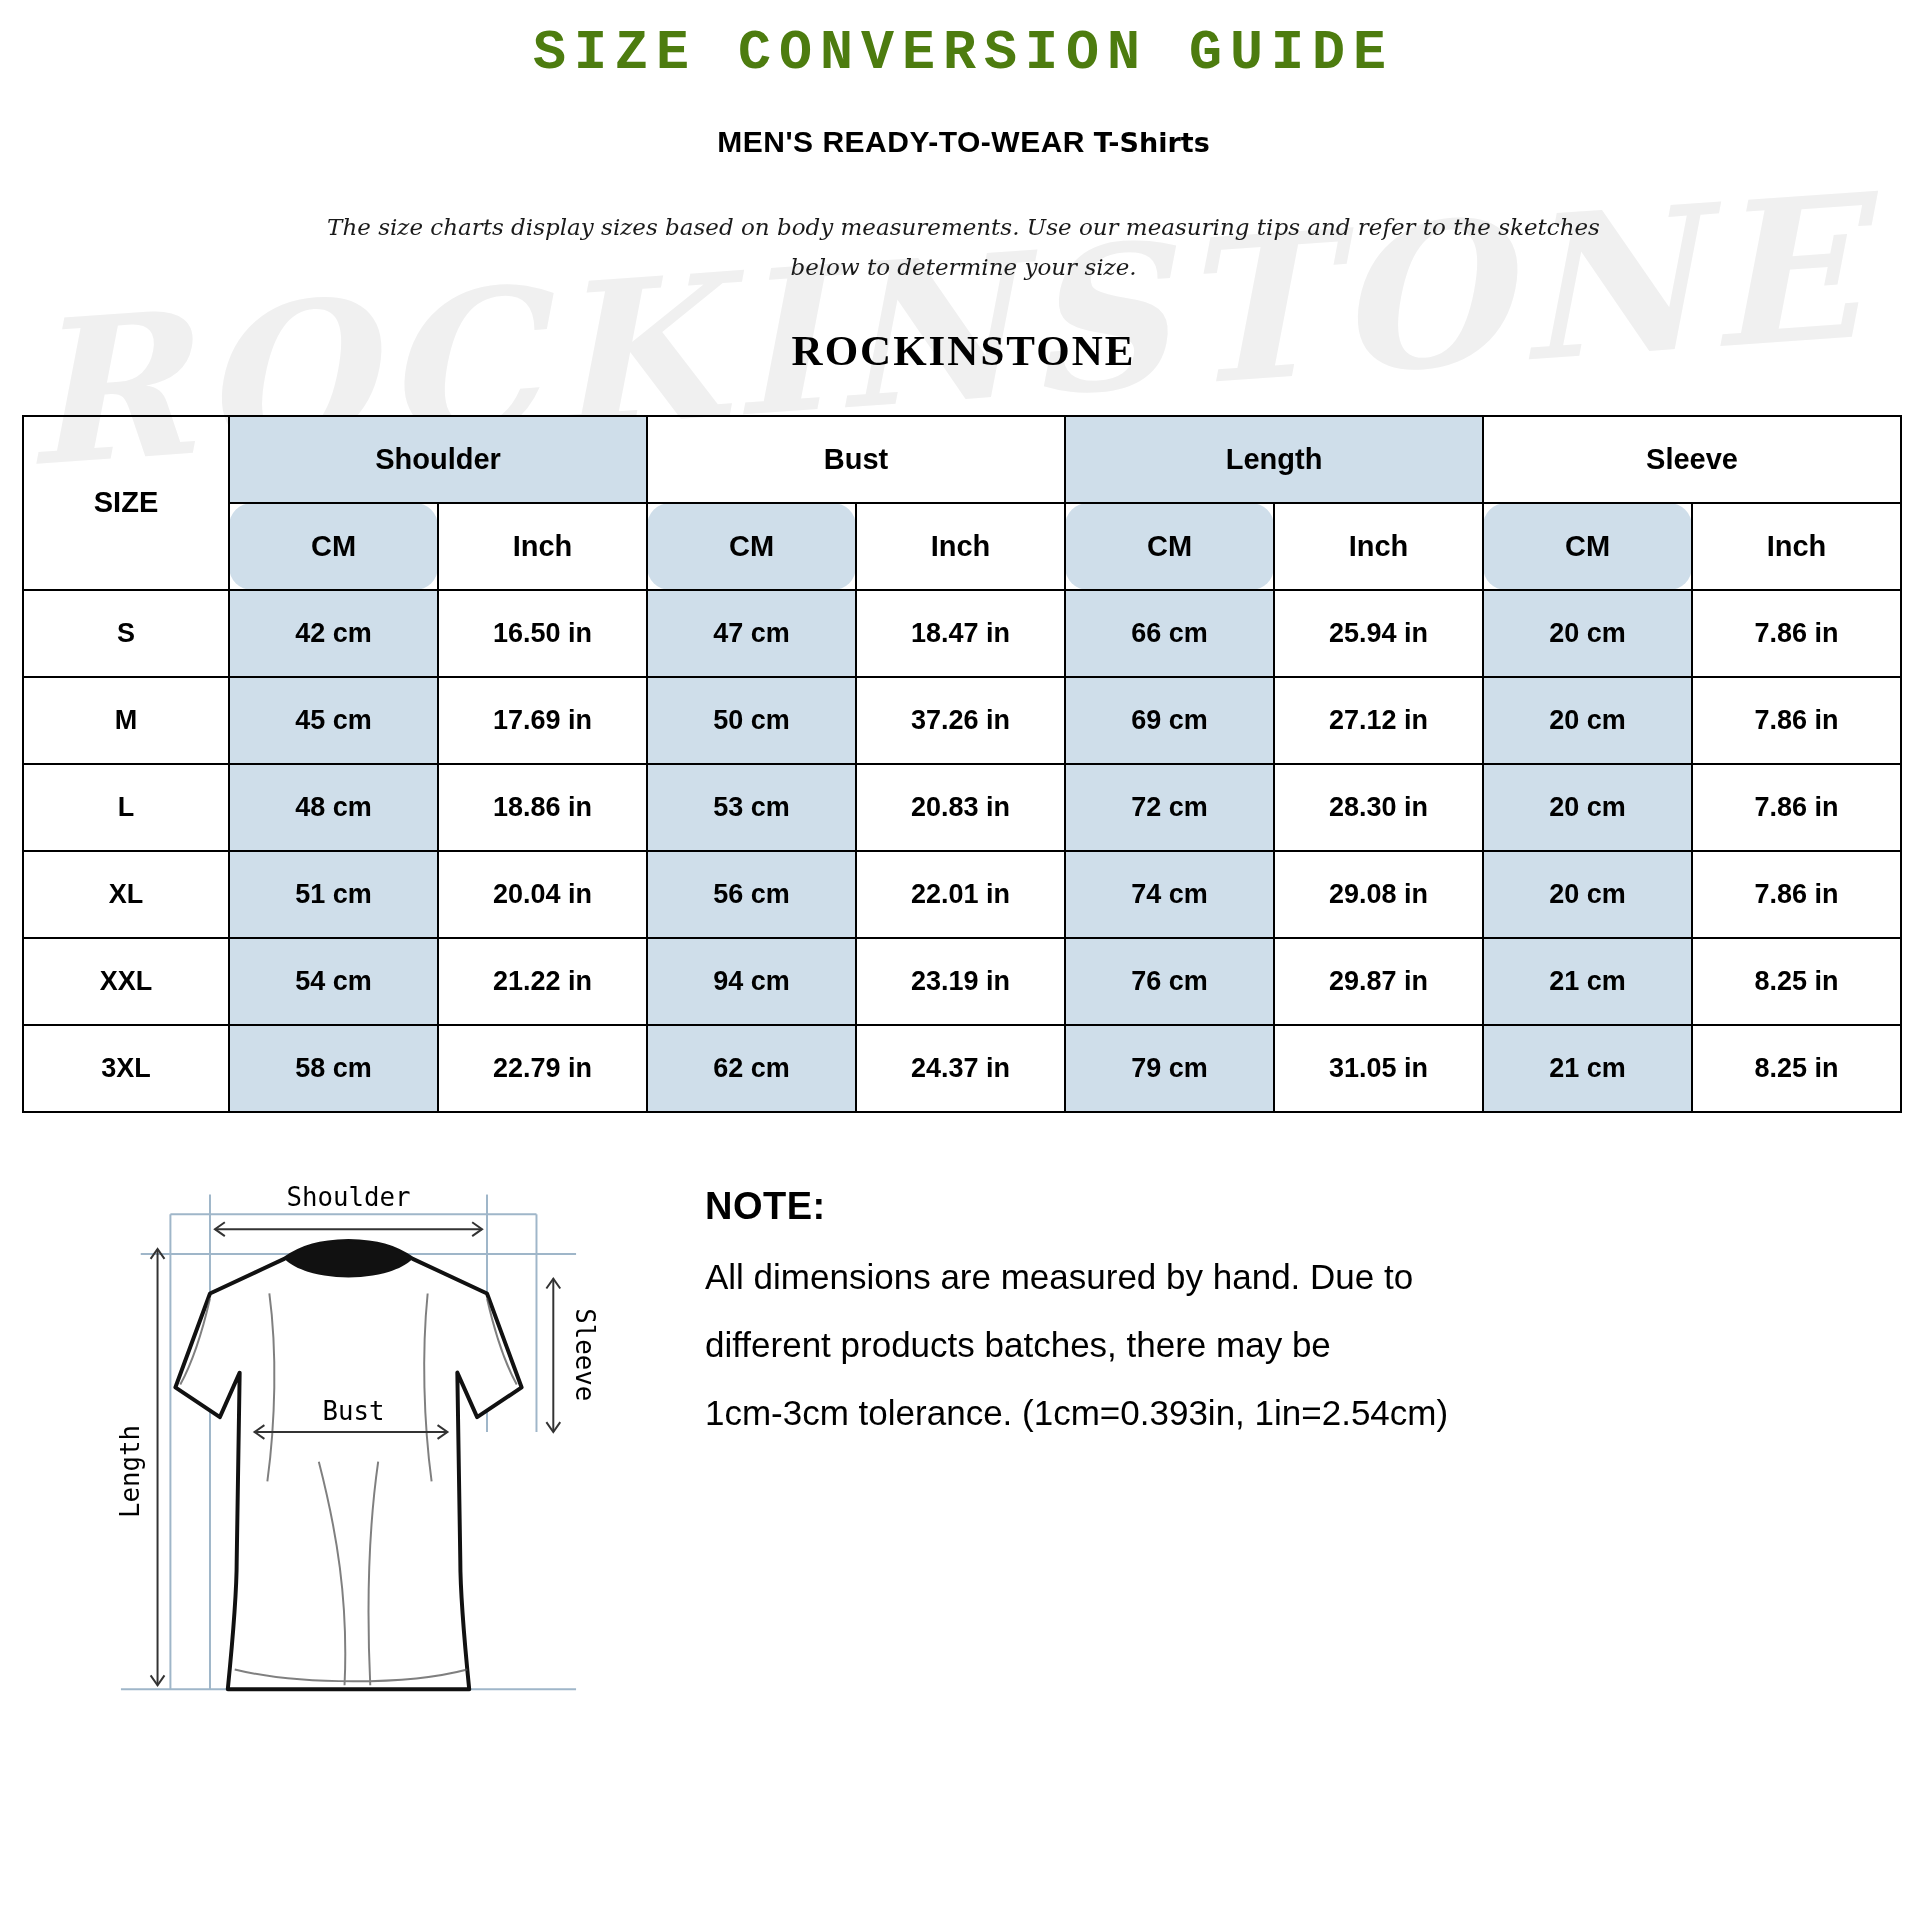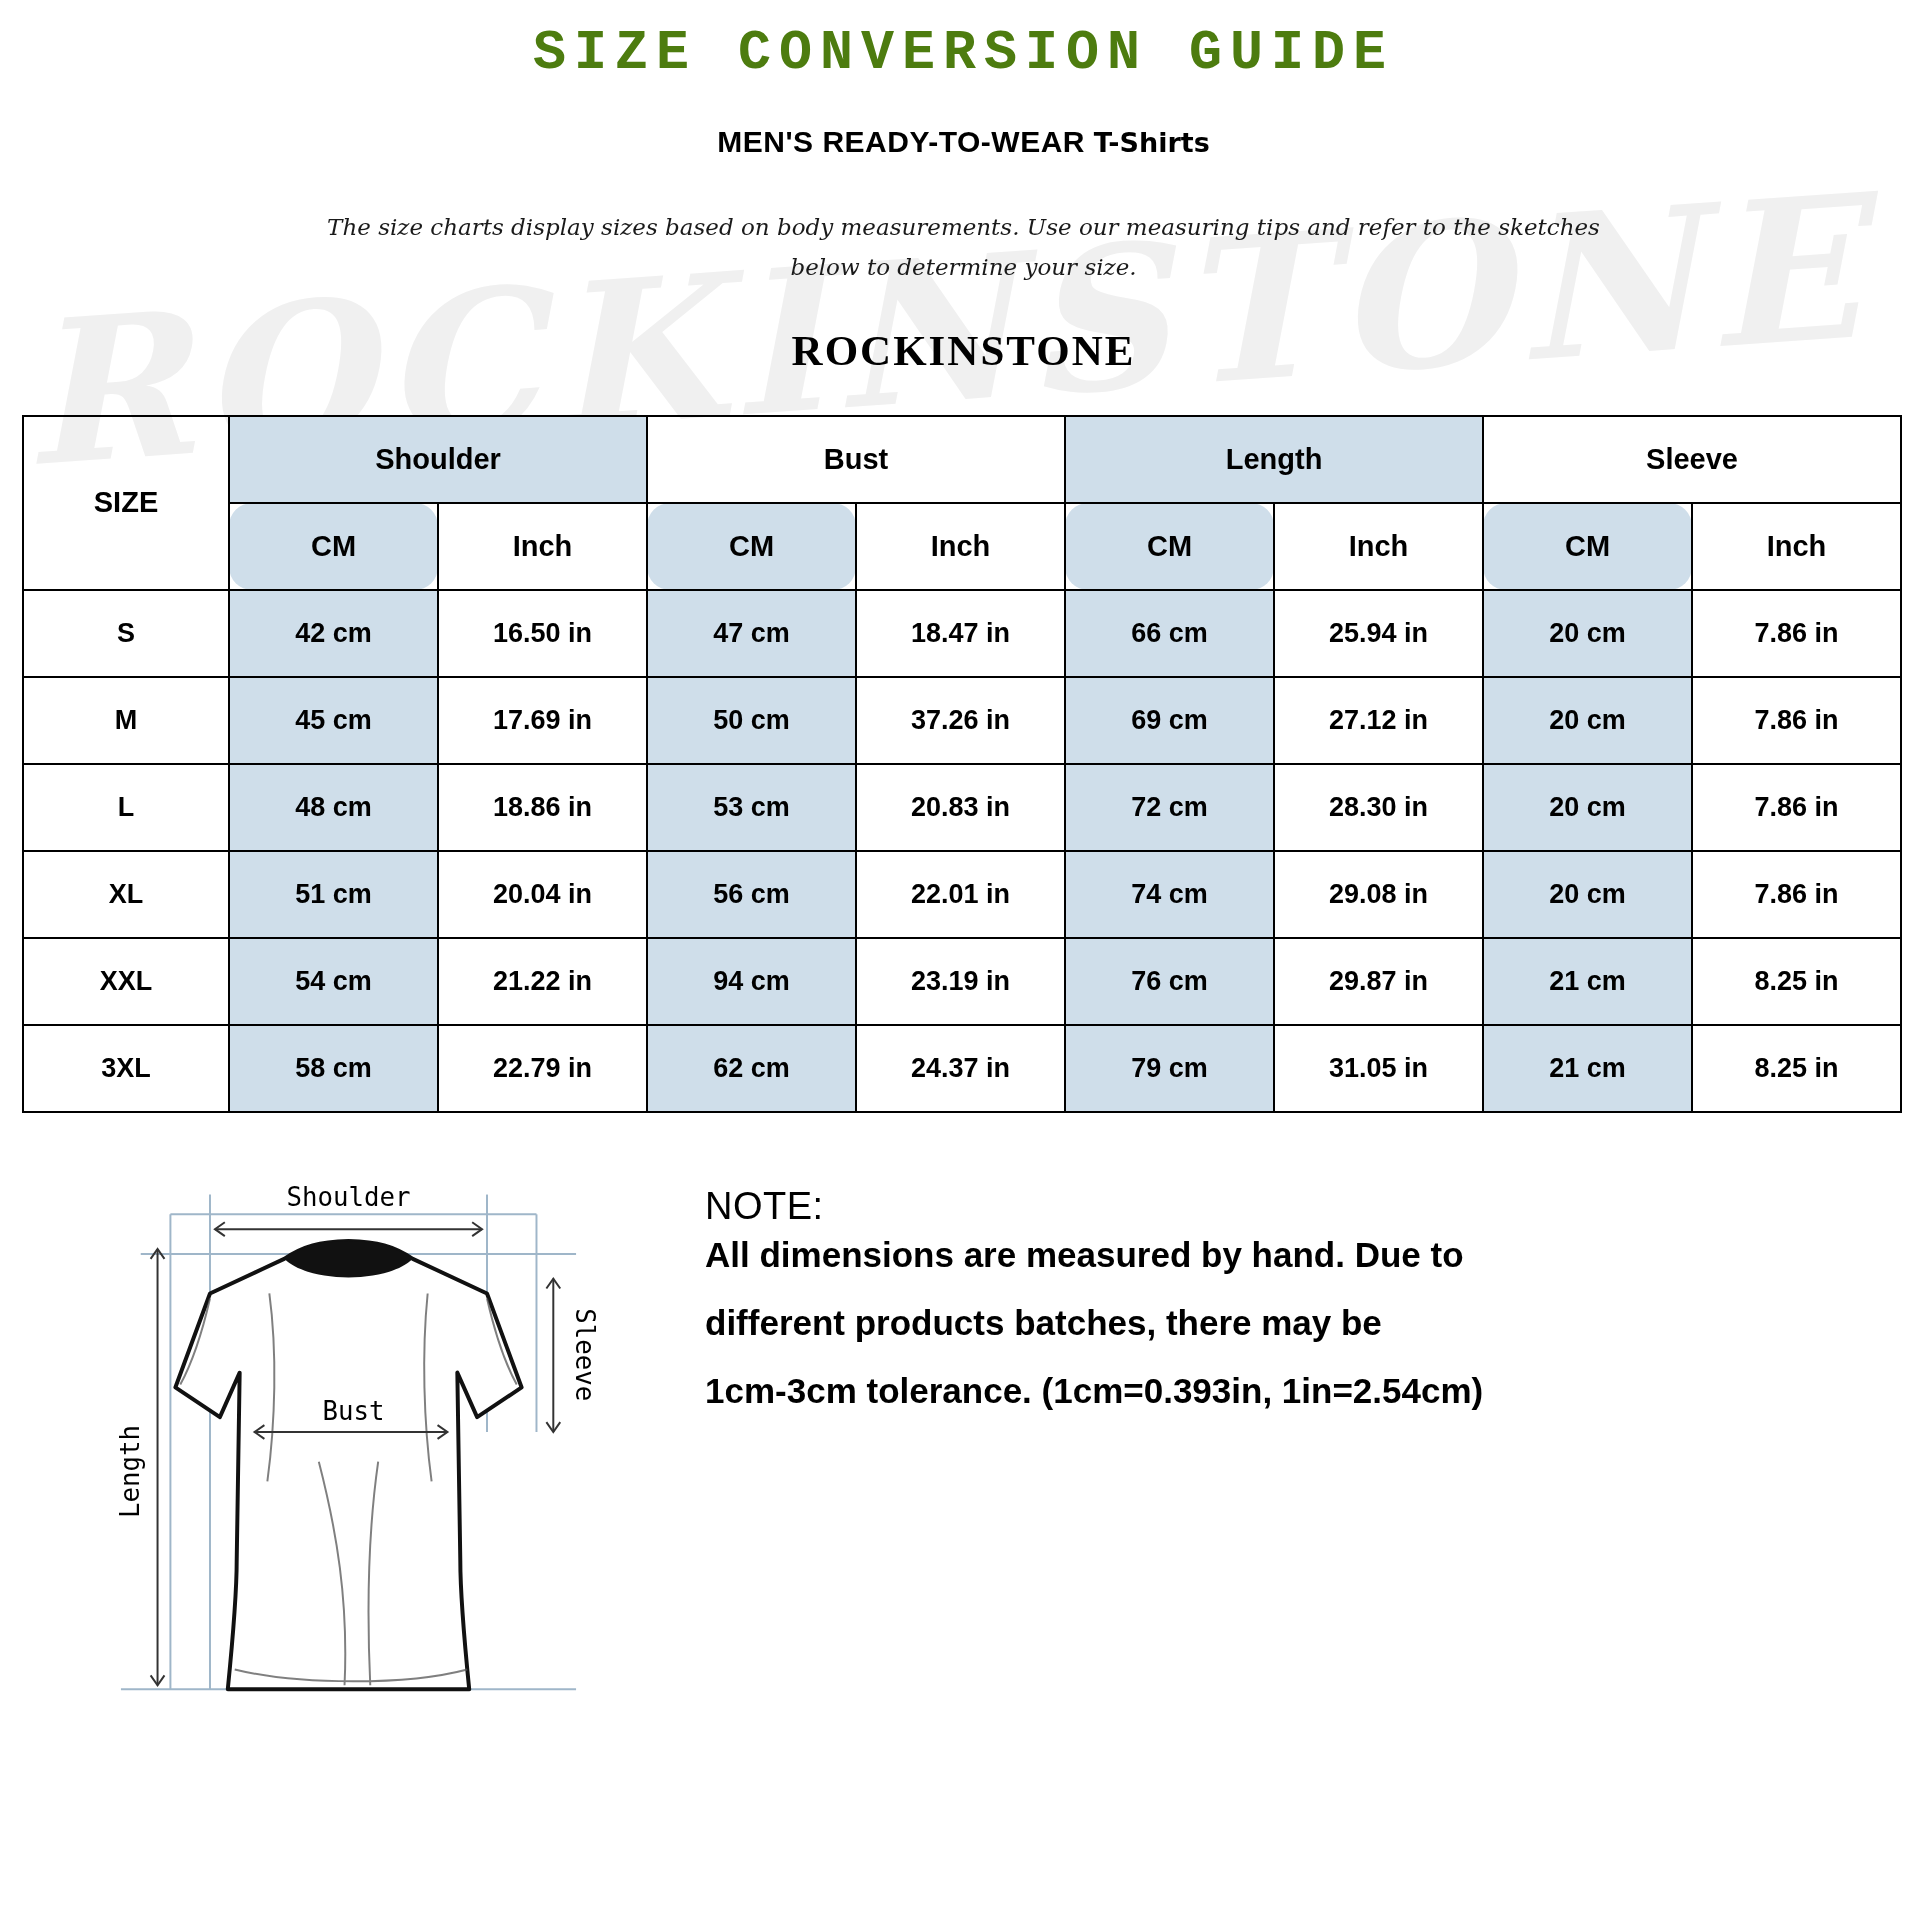--- a/index.html
+++ b/index.html
@@ -137,26 +137,27 @@
     position: relative;
     flex: 0 0 653px;
   }
   .note {
     flex: 1;
     padding-left: 30px;
     padding-top: 50px;
   }
   .note-title {
     font-size: 38px;
-    font-weight: normal;
+    font-weight: bold;
+    margin-bottom: 22px;
     letter-spacing: 0.5px;
   }
   .note-body p {
     font-size: 35px;
-    font-weight: bold;
+    font-weight: normal;
     line-height: 1.55;
     margin: 0 0 14px 0;
     letter-spacing: 0px;
   }
 </style>
 </head>
 <body>
 
 <div class="watermark">ROCKINSTONE</div>
 

